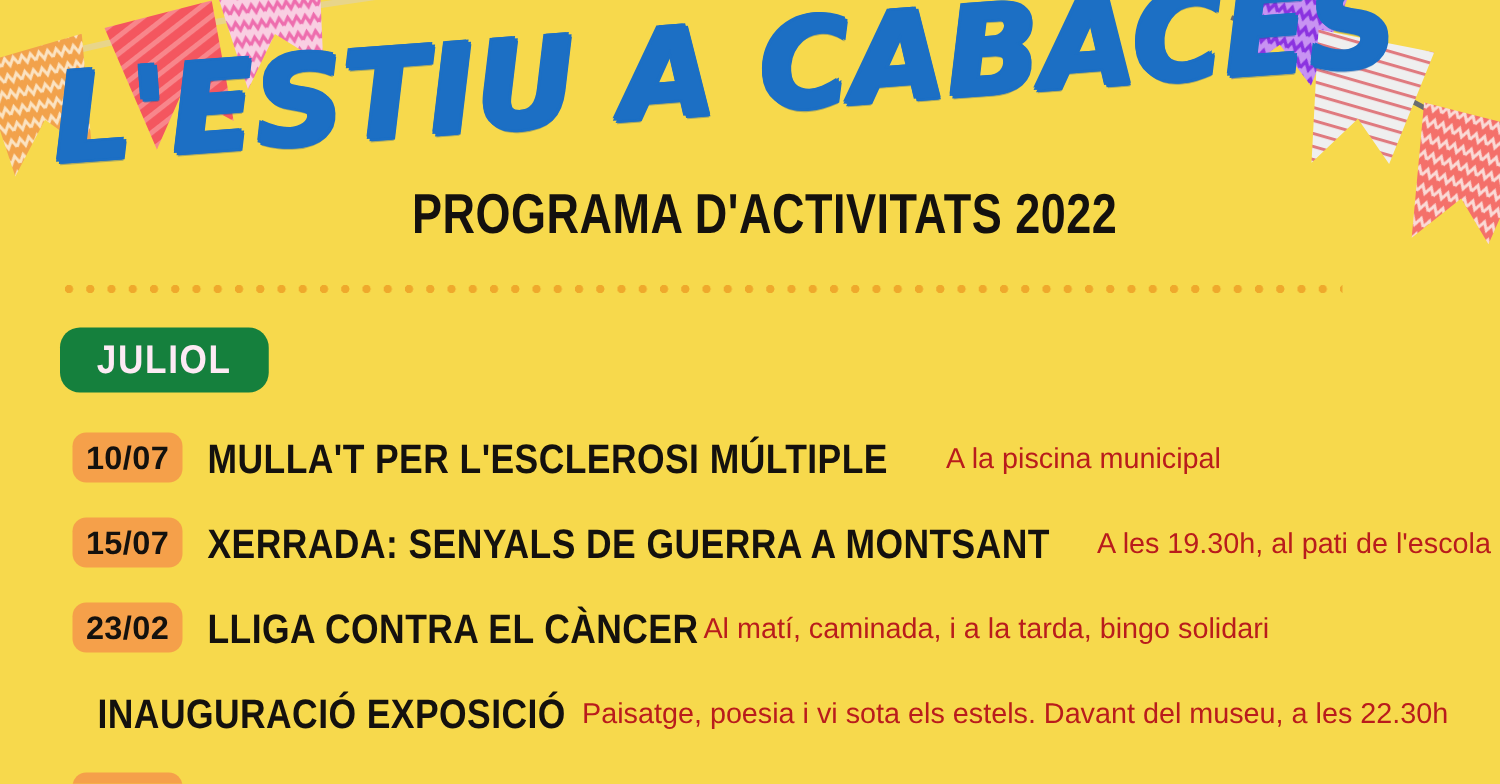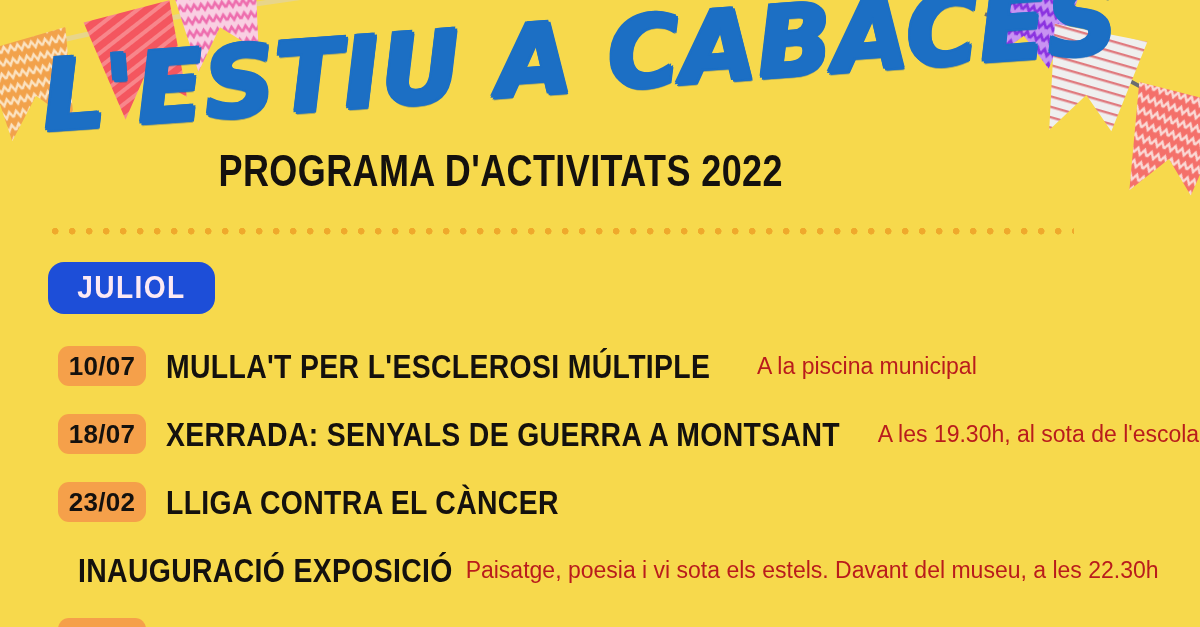--- a/index.html
+++ b/index.html
@@ -64,21 +64,21 @@
       0 2px 0 #1C6FC4, 0 -2px 0 #1C6FC4,
       2px 2px 0 #1C6FC4, -2px -2px 0 #1C6FC4,
       1px 3px 0 rgba(20,80,150,.35);
     white-space: nowrap;
   }
   .subtitle-wrap {
     position: absolute;
     left: 0;
     top: 148px;
     width: 964px;
-    text-align: center;
+    text-align: right;
   }
   .subtitle {
     display: inline-block;
     font-family: "Liberation Sans Narrow", "Liberation Sans", sans-serif;
     font-weight: bold;
     font-size: 45px;
     line-height: 1;
     letter-spacing: 0.5px;
     color: #14110E;
     transform: scaleX(0.80);
@@ -99,21 +99,21 @@
     background-repeat: repeat-x;
   }
 
   
   .month-badge {
     position: absolute;
     left: 48px;
     top: 262px;
     min-width: 96px;
     padding: 9px 22px 11px 22px;
-    background: #1d4ed8;
+    background: #15803d;
     border-radius: 16px;
     text-align: center;
   }
   .month-badge-label {
     display: block;
     font-family: "Liberation Sans Narrow", "Liberation Sans", sans-serif;
     font-weight: bold;
     font-size: 32px;
     line-height: 1;
     letter-spacing: 1.5px;
@@ -271,28 +271,29 @@
 
   <div class="events">
 
     <div class="event-row row-0">
       <div class="event-date">10/07</div>
       <div class="event-title">MULLA'T PER L'ESCLEROSI MÚLTIPLE</div>
       <div class="event-desc">A la piscina municipal</div>
     </div>
 
     <div class="event-row row-1">
-      <div class="event-date">18/07</div>
+      <div class="event-date">15/07</div>
       <div class="event-title">XERRADA: SENYALS DE GUERRA A MONTSANT</div>
-      <div class="event-desc">A les 19.30h, al sota de l'escola</div>
+      <div class="event-desc">A les 19.30h, al pati de l'escola</div>
     </div>
 
     <div class="event-row row-2">
       <div class="event-date">23/02</div>
       <div class="event-title">LLIGA CONTRA EL CÀNCER</div>
+      <div class="event-desc">Al matí, caminada, i a la tarda, bingo solidari</div>
     </div>
 
     <div class="event-row row-3">
       <div class="event-title">INAUGURACIÓ EXPOSICIÓ</div>
       <div class="event-desc">Paisatge, poesia i vi sota els estels. Davant del museu, a les 22.30h</div>
     </div>
 
     <div class="event-row partial">
       <div class="event-date"></div>
     </div>

